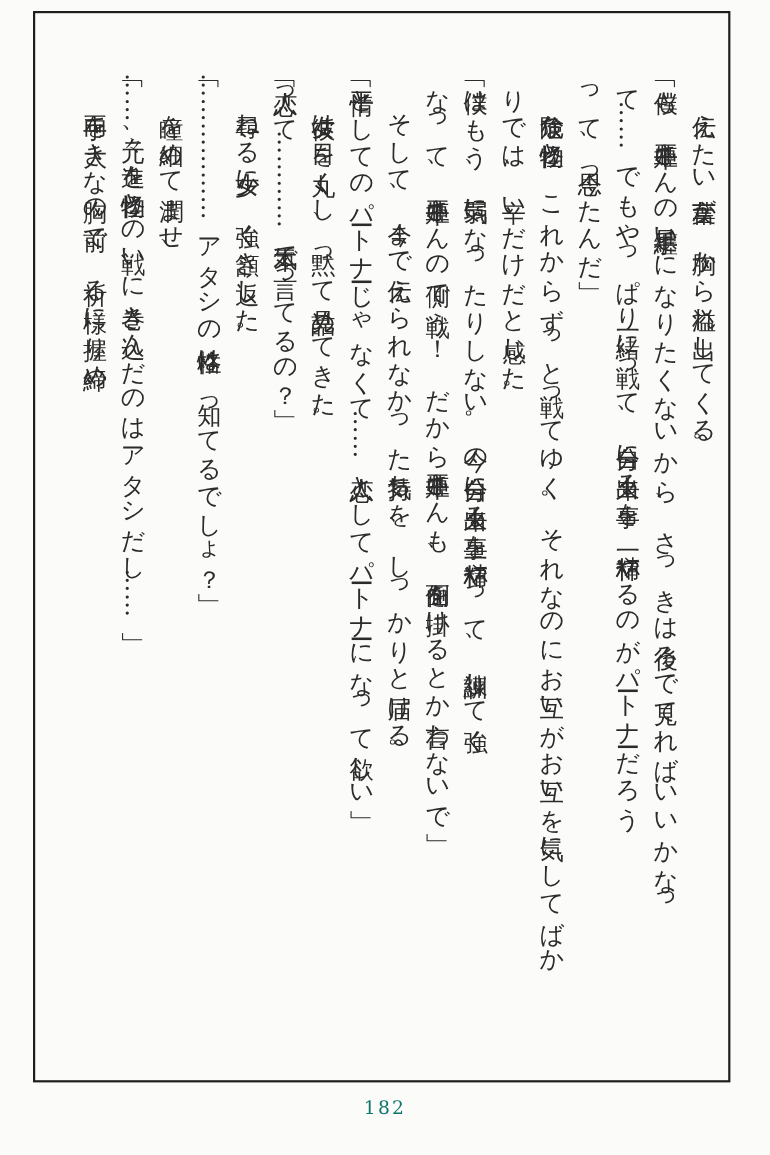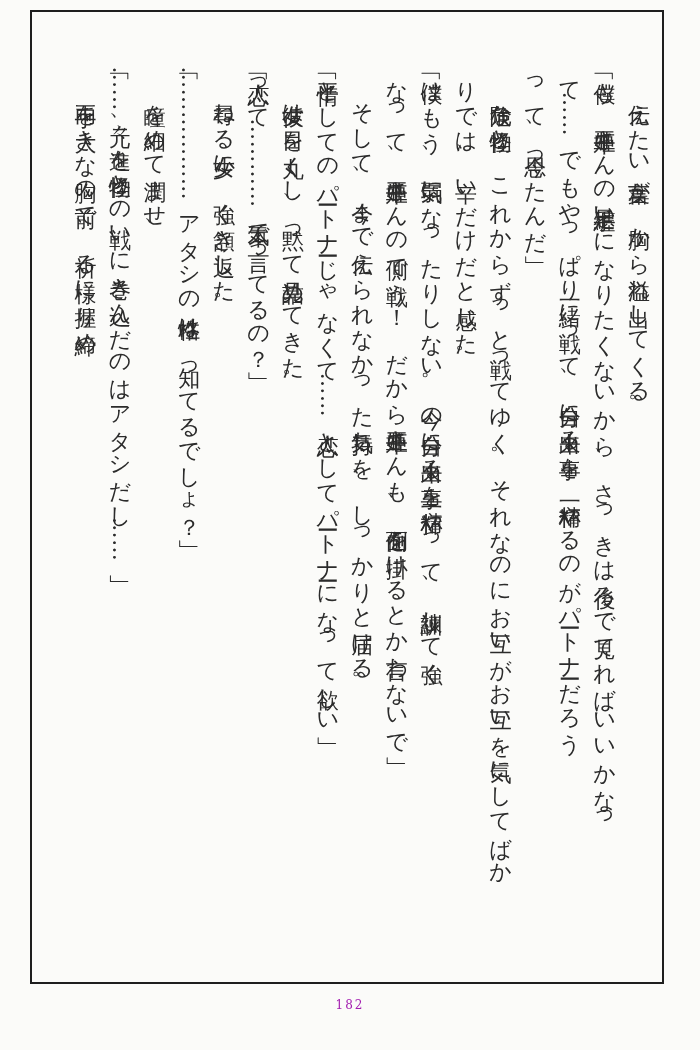--- a/index.html
+++ b/index.html
@@ -46,23 +46,23 @@
   }
   .text-block .col.indent {
     text-indent: 1em;
   }
   .page-number {
     position: absolute;
     left: 0;
     top: 998px;
     width: 700px;
     text-align: center;
-    font-size: 12px;
+    font-size: 17px;
     letter-spacing: 2px;
-    color: #a21caf;
+    color: #0f766e;
   }
 </style>
 </head>
 <body>
 
 <div class="page-frame"></div>
 
 <div class="text-block">
   <p class="col indent">伝えたい言葉が、胸から溢れ出してくる。</p>
   <p class="col">「僕も、千亜姫さんの足手纏いになりたくないから、さっきは後ろで見てればいいかなっ</p>

